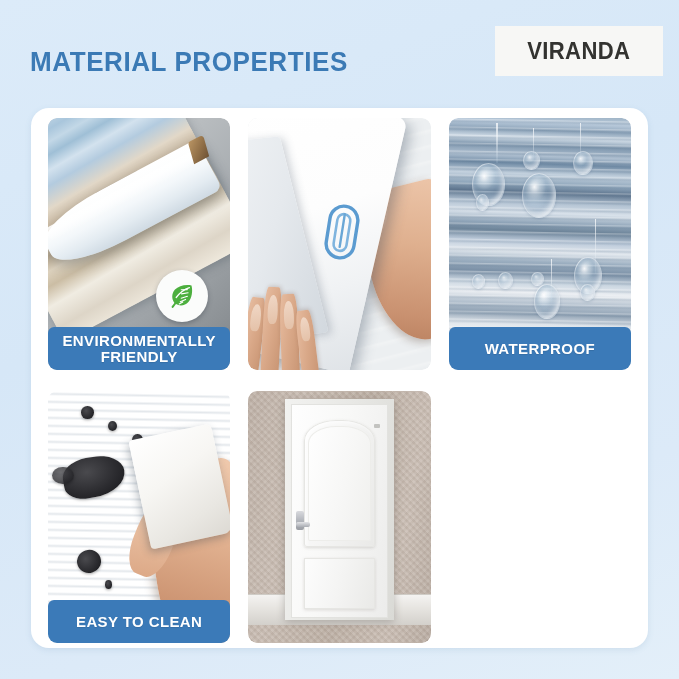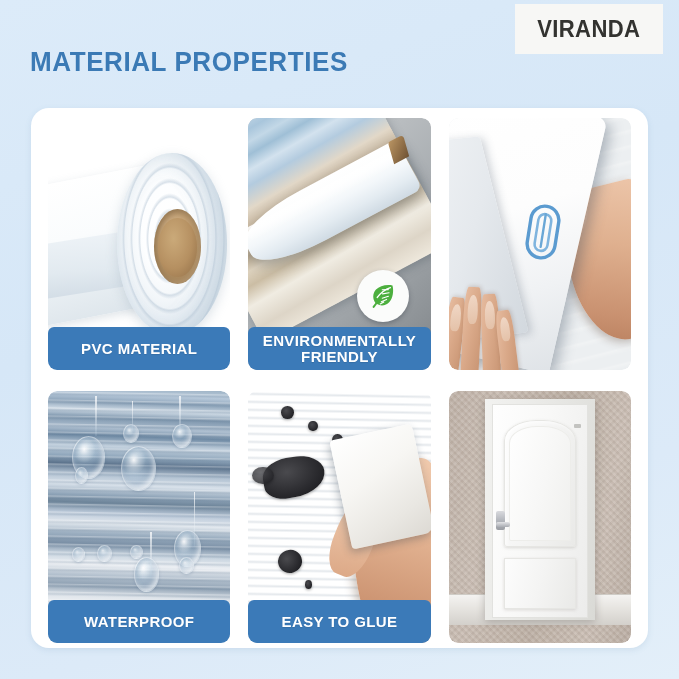--- a/index.html
+++ b/index.html
@@ -37,22 +37,22 @@
     font-weight: bold;
     letter-spacing: 0.6px;
     color: #3b7ab5;
     white-space: nowrap;
     transform: scaleX(0.93);
     transform-origin: left center;
   }
   .brand-box {
     position: absolute;
     right: 16px;
-    top: 4px;
-    width: 148px;
+    top: 26px;
+    width: 168px;
     height: 50px;
     background: #f7f7f5;
     display: flex;
     align-items: center;
     justify-content: center;
   }
   .brand-text {
     font-size: 23px;
     font-weight: bold;
     color: #333330;
@@ -619,32 +619,20 @@
   <div class="header">
     <div class="page-title">MATERIAL PROPERTIES</div>
     <div class="brand-box">
       <span class="brand-text">VIRANDA</span>
     </div>
   </div>
 
   <div class="panel">
     <div class="grid">
 
-      <div class="card">
-        <div class="card-media">
-          <div class="pvc-bg"></div>
-          <div class="pvc-sheet"></div>
-          <div class="pvc-sheet2"></div>
-          <div class="pvc-roll"></div>
-          <div class="pvc-rings"></div>
-          <div class="pvc-core"></div>
-          <div class="pvc-core-inner"></div>
-        </div>
-        <div class="card-label">PVC MATERIAL</div>
-      </div>
 
       <div class="card">
         <div class="card-media">
           <div class="eco-bg"></div>
           <div class="eco-print"></div>
           <div class="eco-pier-top"></div>
           <div class="eco-pier"></div>
           <div class="eco-roll">
             <div class="eco-roll-body"></div>
             <div class="eco-roll-hi"></div>
@@ -731,21 +719,21 @@
           <div class="stain" style="left:33%; top:12%; width:5%;  height:4%;"></div>
           <div class="stain" style="left:46%; top:17%; width:6%;  height:5%;"></div>
           <div class="stain" style="left:16%; top:63%; width:13%; height:9%; transform:rotate(-18deg);"></div>
           <div class="stain" style="left:31%; top:75%; width:4%;  height:3.5%;"></div>
           <div class="stain" style="left:2%;  top:30%; width:12%; height:7%; border-radius:50%; opacity:0.8;"></div>
 
           <div class="ec-hand"></div>
           <div class="ec-thumb"></div>
           <div class="ec-cloth"></div>
         </div>
-        <div class="card-label">EASY TO GLUE</div>
+        <div class="card-label">EASY TO CLEAN</div>
       </div>
 
       <div class="card">
         <div class="card-media">
           <div class="ng-wall"></div>
           <div class="ng-wall-tex"></div>
           <div class="ng-skirting"></div>
           <div class="ng-frame"></div>
           <div class="ng-door">
             <div class="ng-panel-top"></div>

